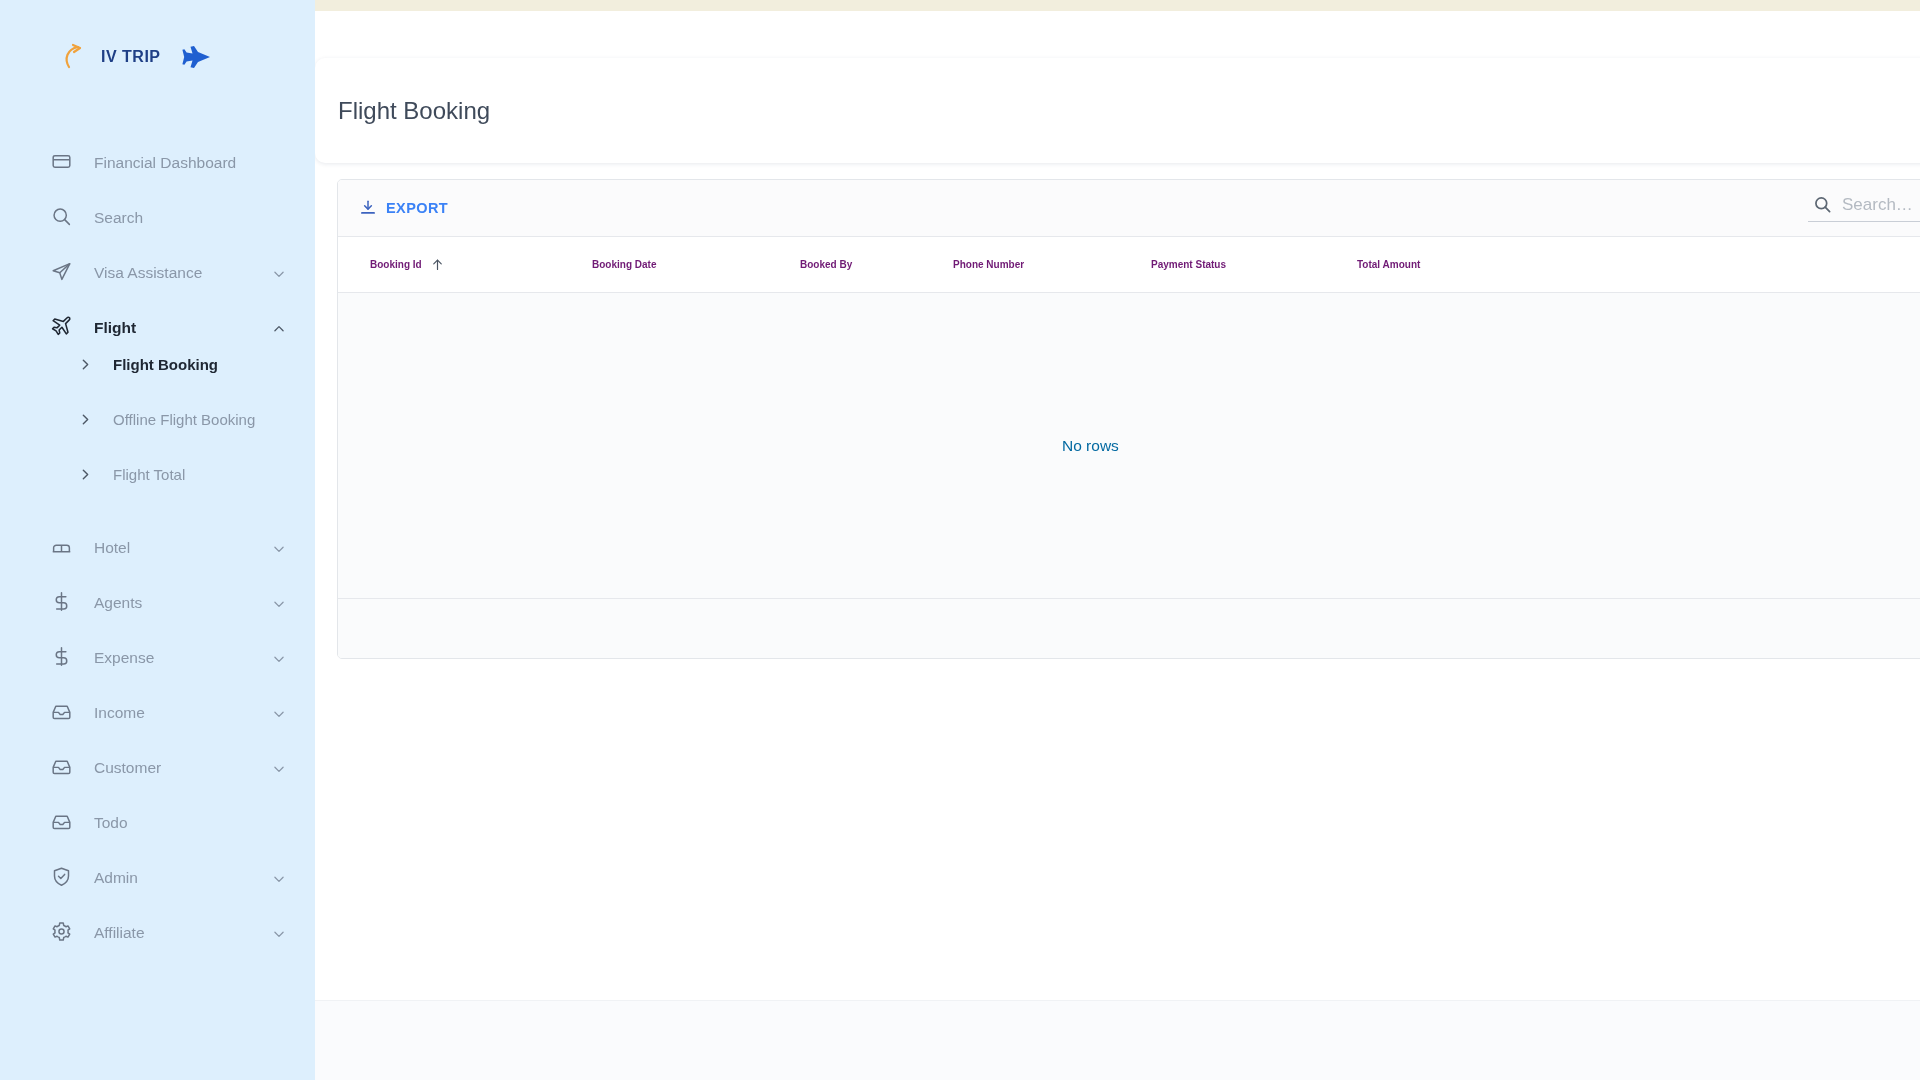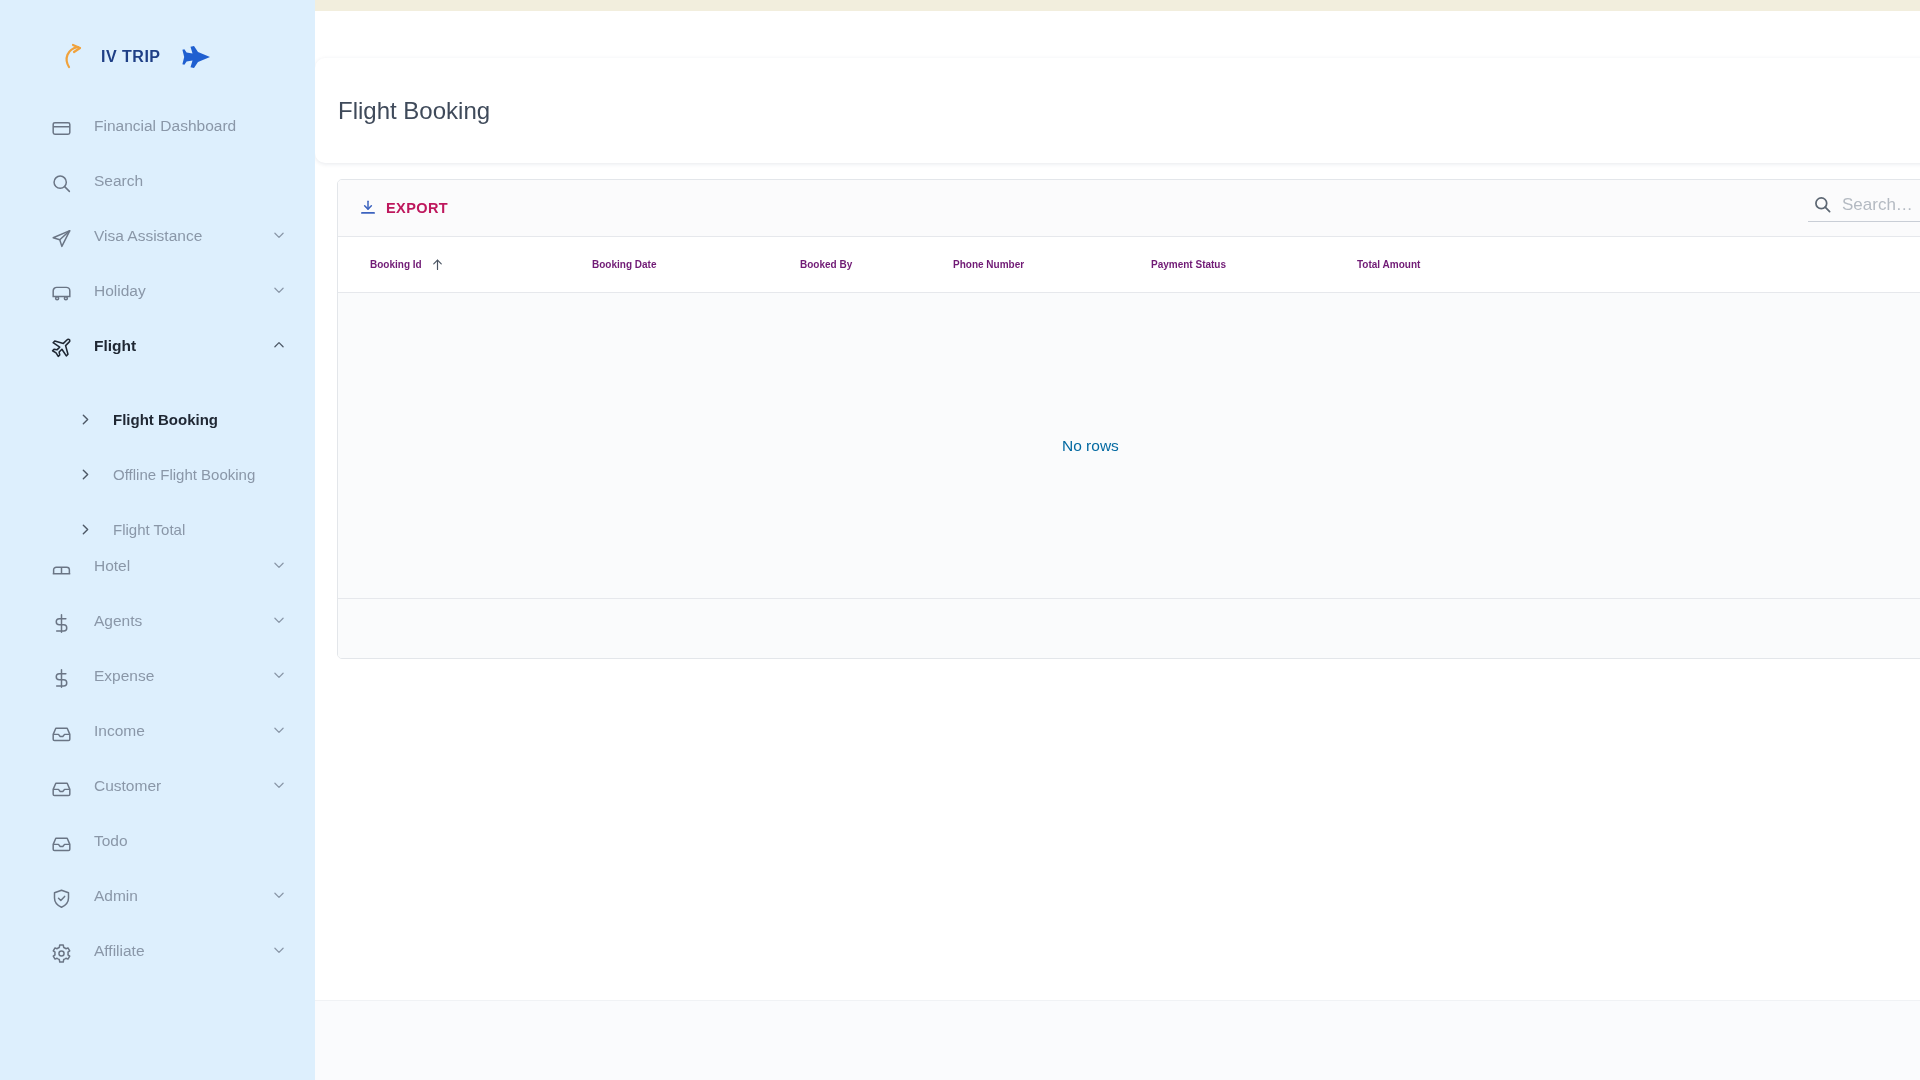--- a/index.html
+++ b/index.html
@@ -63,21 +63,21 @@
     letter-spacing: .5px;
     margin-left: 2px;
   }
 
   .nav {
     padding-top: 14px;
   }
 
   .nav-item {
     display: flex;
-    align-items: flex-start;
+    align-items: flex-end;
     height: 55px;
     padding-left: 50px;
     padding-right: 28px;
     cursor: pointer;
     color: #8a97a8;
     font-size: 15.5px;
   }
   .nav-item .nav-icon {
     width: 22px;
     height: 22px;
@@ -182,21 +182,21 @@
     background: #fbfbfc;
   }
 
   .export-btn {
     display: flex;
     align-items: center;
     gap: 9px;
     padding: 6px 10px;
     border: none;
     background: transparent;
-    color: #be185d;
+    color: #3b82f6;
     font-size: 14.5px;
     font-weight: bold;
     letter-spacing: .4px;
     font-family: "Liberation Sans", sans-serif;
     cursor: pointer;
     border-radius: 4px;
   }
   .export-btn .dl-icon {
     width: 19px; height: 19px;
     display: flex; align-items: center; justify-content: center;
@@ -351,35 +351,20 @@
           </svg>
         </span>
         <span class="nav-label">Visa Assistance</span>
         <span class="chev">
           <svg width="14" height="14" viewBox="0 0 24 24" fill="none" stroke="currentColor" stroke-width="2.2" stroke-linecap="round" stroke-linejoin="round">
               <polyline points="5 9 12 16 19 9"></polyline>
             </svg>
         </span>
       </div>
 
-      <div class="nav-item">
-        <span class="nav-icon">
-          <svg width="21" height="21" viewBox="0 0 24 24" fill="none" stroke="currentColor" stroke-width="1.7">
-            <path d="M2.5 9 a4 4 0 0 1 4-4 h11 a4 4 0 0 1 4 4 v6.5 h-19 Z"></path>
-            <circle cx="7" cy="17.5" r="1.7"></circle>
-              <circle cx="17" cy="17.5" r="1.7"></circle>
-          </svg>
-        </span>
-        <span class="nav-label">Holiday</span>
-        <span class="chev">
-          <svg width="14" height="14" viewBox="0 0 24 24" fill="none" stroke="currentColor" stroke-width="2.2" stroke-linecap="round" stroke-linejoin="round">
-              <polyline points="5 9 12 16 19 9"></polyline>
-            </svg>
-        </span>
-      </div>
 
       <div class="nav-item active">
         <span class="nav-icon">
           <svg width="22" height="22" viewBox="0 0 24 24" fill="none" stroke="currentColor" stroke-width="1.7" stroke-linejoin="round">
             <path d="M21.5 3.2 a2.2 2.2 0 0 0-3.1 0 L14.6 7 L5.2 4.4 L3.4 6.2 L10.6 11 L7.6 14 L4.4 13.4 L2.8 15 L6.6 17.4 L9 21.2 L10.6 19.6 L10 16.4 L13 13.4 L17.8 20.6 L19.6 18.8 L17 9.4 L20.8 5.6 A2.2 2.2 0 0 0 21.5 3.2 Z"></path>
           </svg>
         </span>
         <span class="nav-label">Flight</span>
         <span class="chev">
           <svg width="14" height="14" viewBox="0 0 24 24" fill="none" stroke="currentColor" stroke-width="2.2" stroke-linecap="round" stroke-linejoin="round">

